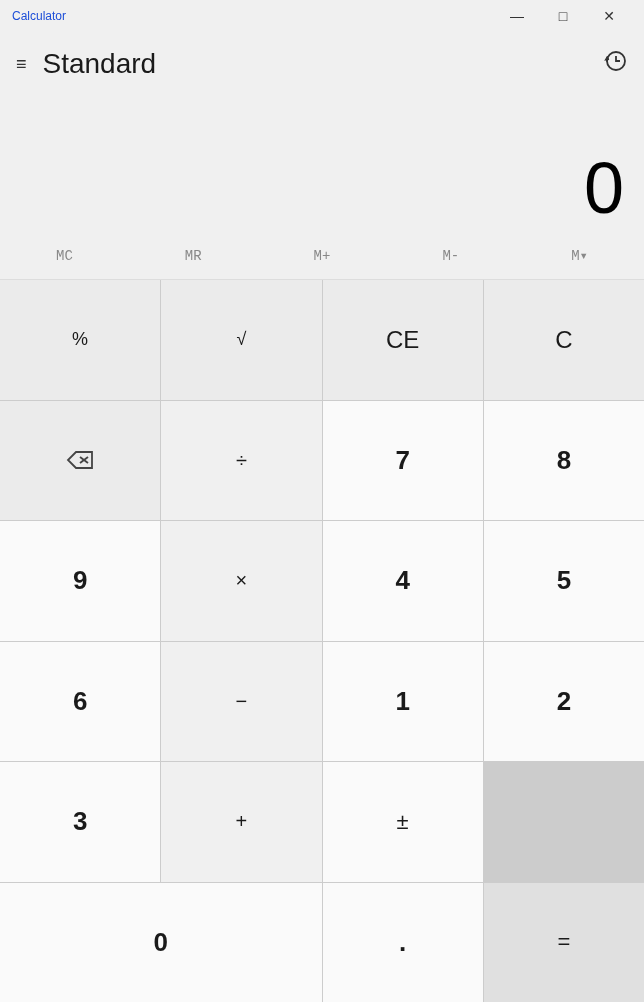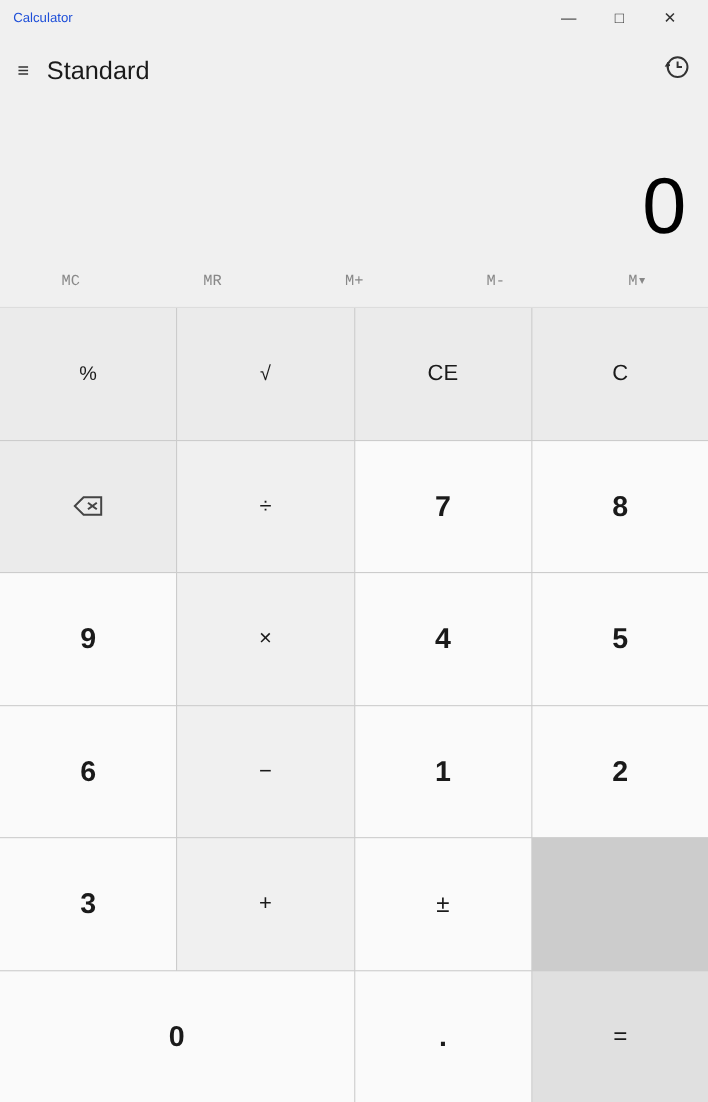--- a/index.html
+++ b/index.html
@@ -63,21 +63,21 @@
       align-items: center;
       gap: 16px;
     }
     .hamburger-icon {
       font-size: 18px;
       cursor: pointer;
       color: #333;
       line-height: 1;
     }
     .header-title {
-      font-size: 23px;
+      font-size: 28px;
       font-weight: 400;
       color: #1a1a1a;
     }
     .history-icon {
       font-size: 22px;
       cursor: pointer;
       color: #333;
     }
 
     
@@ -134,21 +134,21 @@
       align-items: center;
       justify-content: center;
       transition: background 0.1s;
       position: relative;
     }
 
     
     .btn-func { background: #ebebeb; font-size: 18px; }
 
     
-    .btn-action { background: #ebebeb; font-size: 20px; }
+    .btn-action { background: #ebebeb; font-size: 24px; }
 
     
     .btn-operator { background: #f0f0f0; }
 
     
     .btn-equals { background: #e0e0e0; font-size: 22px; }
 
     
     .btn-number { background: #fafafa; }
 

